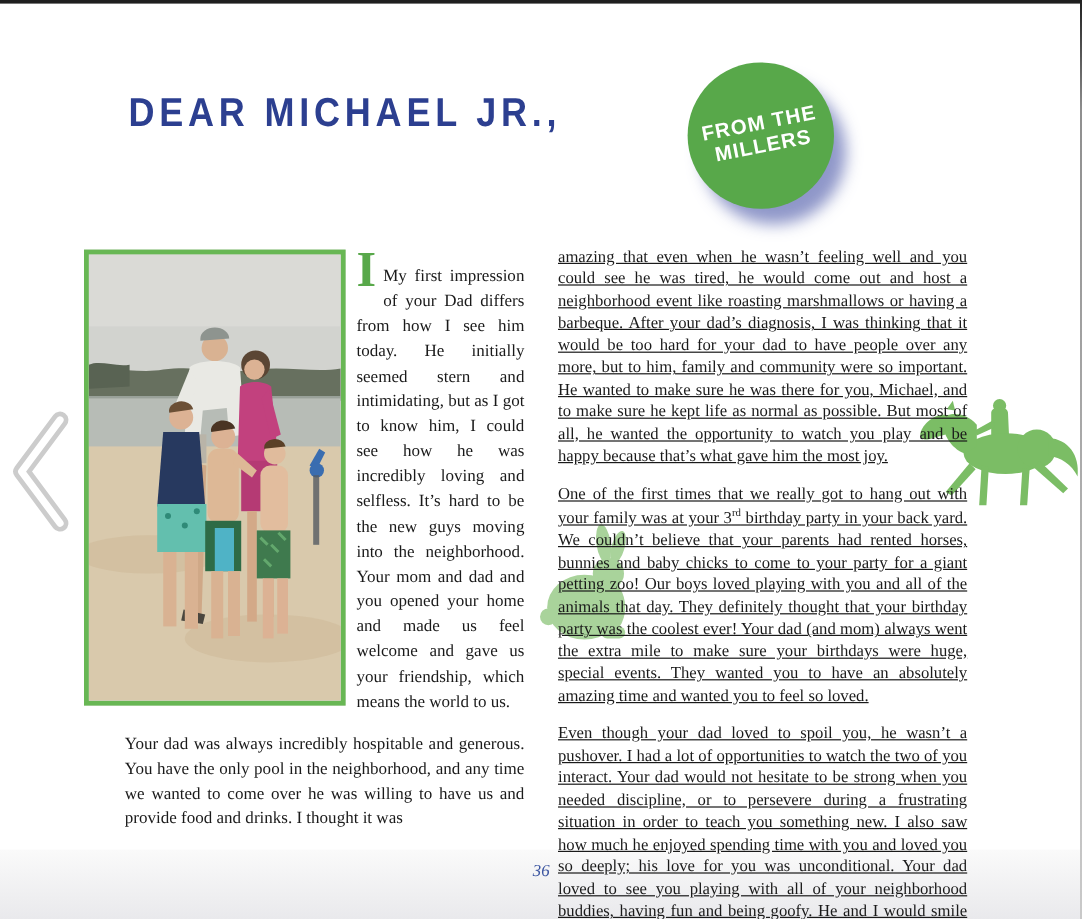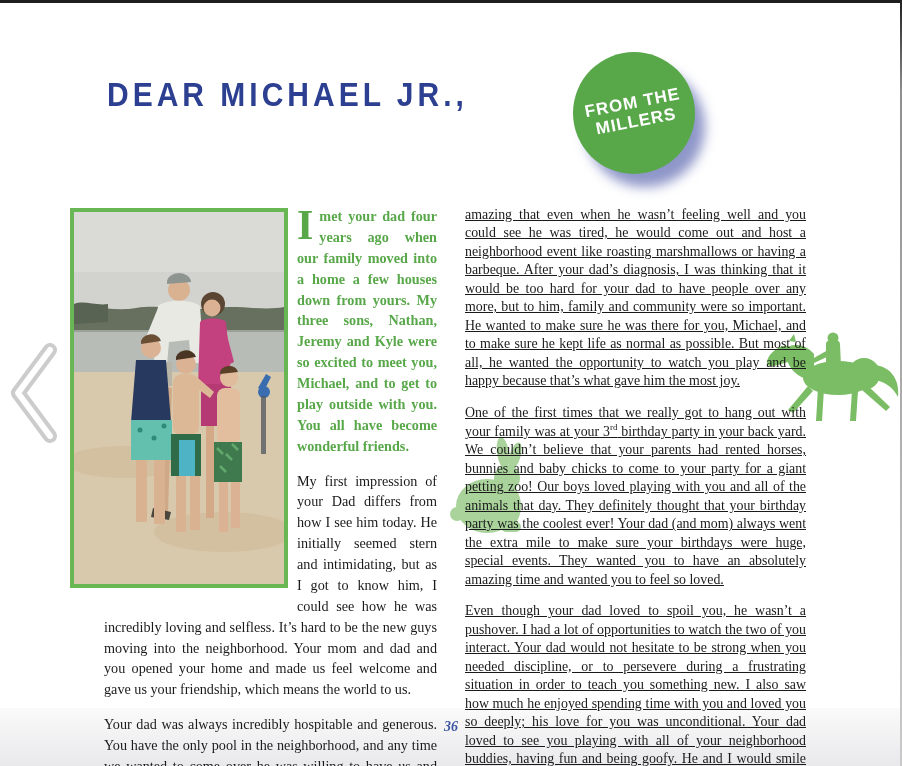--- a/index.html
+++ b/index.html
@@ -54,21 +54,21 @@
   }
   .photo-frame svg{display:block;width:100%;height:100%;}
 
   
   .bunny{position:absolute;left:447px;top:436px;width:96px;height:100px;z-index:1;}
   .horse{position:absolute;right:-2px;top:332px;width:148px;height:92px;z-index:1;}
 
   
   .page-number{
     position:absolute;left:0;top:719px;width:100%;text-align:center;
-    font-style:italic;font-weight:bold;font-size:14px;color:#3b55a1;z-index:2;
+    font-style:italic;font-weight:normal;font-size:14px;color:#3b55a1;z-index:2;
   }
 </style>
 </head>
 <body>
 
 <div class="stage">
 
   <div class="top-edge"></div>
   <div class="right-edge"></div>
   <div class="bottom-shade"></div>
@@ -174,21 +174,21 @@
         <rect x="140" y="230" width="28" height="40" fill="#3f7a4e"></rect>
         <path d="M143 236 l6 6 M152 242 l6 6 M146 254 l6 6 M158 232 l6 6" stroke="#63a86d" stroke-width="2.5"></path>
         <rect x="145" y="270" width="9" height="50" fill="#dcb294"></rect>
         <rect x="157" y="270" width="9" height="46" fill="#dcb294"></rect>
 
         <path d="M184 176 l8 -14 l5 3 l-7 14 z" fill="#3a6db0"></path>
         <circle cx="190" cy="180" r="6" fill="#3a6db0"></circle>
         <rect x="187" y="184" width="5" height="58" fill="#555b63" opacity="0.8"></rect>
       </svg>
     </div>
-    <p class="lead"><span class="dropcap">I</span><span>met your dad four years ago when our family moved into a home a few houses down from yours. My three sons, Nathan, Jeremy and Kyle were so excited to meet you, Michael, and to get to play outside with you. You all have become wonderful friends.</span></p>
+    <p class="lead"><span class="dropcap">I</span></p>
     <p>My first impression of your Dad differs from how I see him today. He initially seemed stern and intimidating, but as I got to know him, I could see how he was incredibly loving and selfless. It’s hard to be the new guys moving into the neighborhood. Your mom and dad and you opened your home and made us feel welcome and gave us your friendship, which means the world to us.</p>
     <p>Your dad was always incredibly hospitable and generous. You have the only pool in the neighborhood, and any time we wanted to come over he was willing to have us and provide food and drinks. I thought it was</p>
   </div>
 
   <div class="col right-col">
     <p>amazing that even when he wasn’t feeling well and you could see he was tired, he would come out and host a neighborhood event like roasting marshmallows or having a barbeque. After your dad’s diagnosis, I was thinking that it would be too hard for your dad to have people over any more, but to him, family and community were so important. He wanted to make sure he was there for you, Michael, and to make sure he kept life as normal as possible. But most of all, he wanted the opportunity to watch you play and be happy because that’s what gave him the most joy.</p>
     <p><span>One of the first times that we really got to hang out with your family was at your 3</span><sup>rd</sup><span> birthday party in your back yard. We couldn’t believe that your parents had rented horses, bunnies and baby chicks to come to your party for a giant petting zoo! Our boys loved playing with you and all of the animals that day. They definitely thought that your birthday party was the coolest ever! Your dad (and mom) always went the extra mile to make sure your birthdays were huge, special events. They wanted you to have an absolutely amazing time and wanted you to feel so loved.</span></p>
     <p>Even though your dad loved to spoil you, he wasn’t a pushover. I had a lot of opportunities to watch the two of you interact. Your dad would not hesitate to be strong when you needed discipline, or to persevere during a frustrating situation in order to teach you something new. I also saw how much he enjoyed spending time with you and loved you so deeply; his love for you was unconditional. Your dad loved to see you playing with all of your neighborhood buddies, having fun and being goofy. He and I would smile watching all the kids roughhousing in your swimming pool or in the yard. We could remember being just like that when we were boys growing up.</p>
   </div>
 

